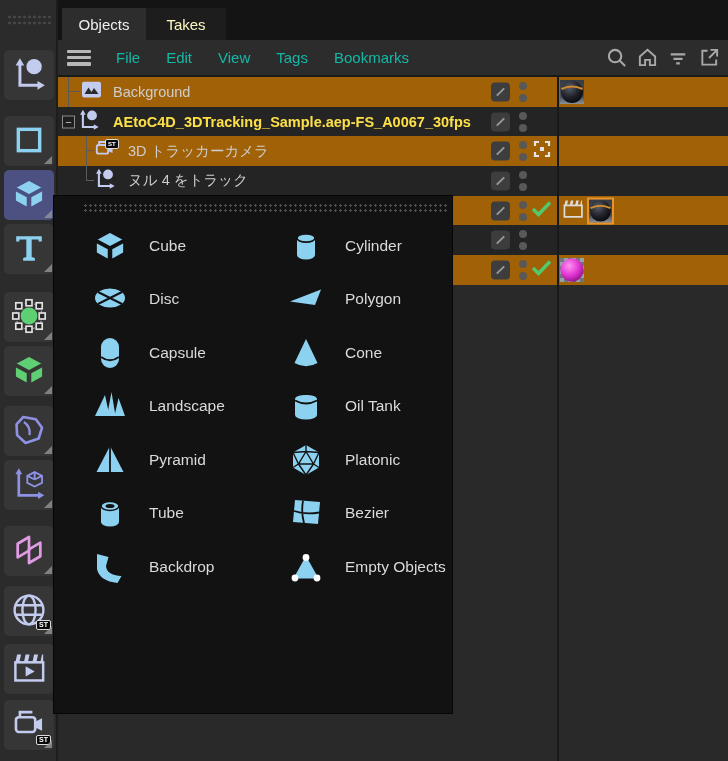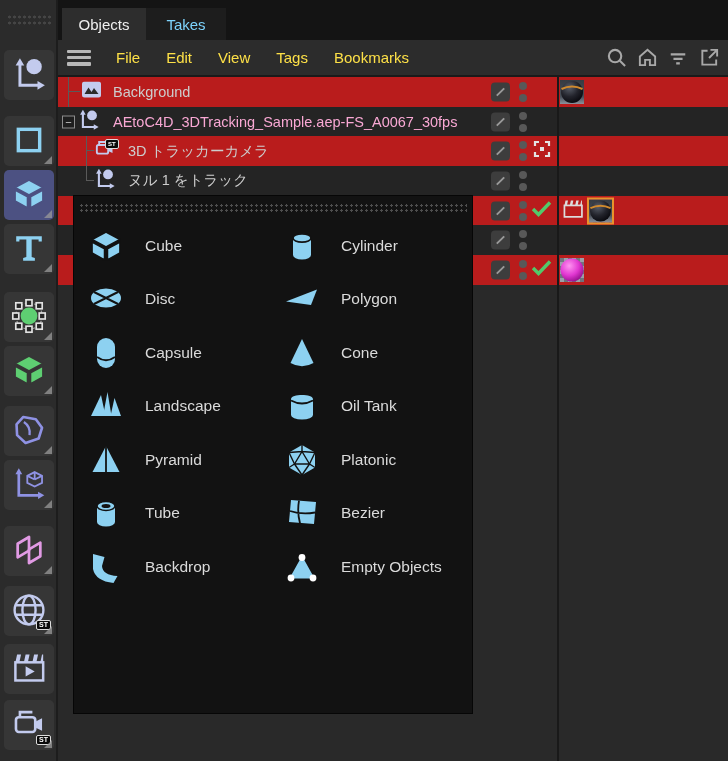--- a/index.html
+++ b/index.html
@@ -18,54 +18,54 @@
           border-left:8px solid transparent; border-bottom:8px solid #9a9a9a; opacity:.75; }
   .stbadge { position:absolute; font-size:7px; font-weight:bold; color:#fff; background:#0a0a0a;
           border:1px solid #dcdcdc; border-radius:2px; padding:0 2px; line-height:8px; }
 
   
   .panel { position:absolute; left:58px; top:0; width:670px; height:761px; background:#292929; }
   .tabbar { position:absolute; left:0; top:0; width:670px; height:40px; background:#141414; }
   .tab { position:absolute; top:8px; height:32px; display:flex; align-items:center; justify-content:center;
          font-size:15px; }
   .tab.active { background:#2d2d2d; color:#efefef; }
-  .tab.inactive { background:#1d1d1d; color:#7dd3fc; }
+  .tab.inactive { background:#1d1d1d; color:#fef9c3; }
   .menubar { position:absolute; left:0; top:40px; width:670px; height:37px; background:#2c2c2c;
              border-bottom:2px solid #1a1a1a; display:flex; align-items:center; }
   .hamb { width:24px; height:16px; margin:0 12px 0 9px; display:flex; flex-direction:column; justify-content:space-between; }
   .hamb span { display:block; height:3.5px; background:#b8b8b8; border-radius:1px; }
-  .mitem { font-size:15px; color:#fde047; padding:8px 13px; }
+  .mitem { font-size:15px; color:#14b8a6; padding:8px 13px; }
   .mspacer { flex:1; }
   .micon { width:24px; height:24px; margin-right:7px; display:flex; align-items:center; justify-content:center; }
 
   
   .list { position:absolute; left:0; top:77px; width:670px; height:684px; background:#292929; }
   .row { position:relative; height:29.7px; }
-  .row.a { background:#b91c1c; } .row.b { background:#242424; }
+  .row.a { background:#a16207; } .row.b { background:#242424; }
   .rowlabel { position:absolute; top:0; height:100%; display:flex; align-items:center; font-size:14.5px; color:#cdcdcd; white-space:nowrap; }
-  .orange { color:#f9a8d4; }
+  .orange { color:#fde047;font-weight:bold; }
   .tree { position:absolute; background:#5a5a5a; }
   .objicon { position:absolute; top:50%; transform:translateY(-50%); }
   .expbox { position:absolute; left:4px; top:50%; transform:translateY(-50%); width:13px; height:13px;
             background:#1e1e1e; border:1px solid #8d8d8d; color:#cfcfcf; font-size:11px; line-height:10px;
             text-align:center; }
   .pencil { position:absolute; left:433px; top:50%; transform:translateY(-50%); width:19px; height:19px;
             background:#3d3d3d; border-radius:4px; display:flex; align-items:center; justify-content:center; }
   .vdots { position:absolute; left:461px; top:50%; transform:translateY(-50%); width:8px; height:20px;
            display:flex; flex-direction:column; justify-content:space-between; }
   .vdots i { width:8px; height:8px; border-radius:50%; background:#585858; }
   .chk { position:absolute; left:473px; top:50%; transform:translateY(-50%); }
   .colsep { position:absolute; left:499px; top:0; width:2px; height:684px; background:#191919; }
   .thumb { position:absolute; top:50%; transform:translateY(-50%); width:24px; height:24px; }
   .thumb.selmat { border:2px solid #e8932c; width:27px; height:27px; }
   .checker { background-image:conic-gradient(#9aa0a8 25%, #6f757d 0 50%, #9aa0a8 0 75%, #6f757d 0); background-size:8px 8px; }
 
   
-  .popup { position:absolute; left:74px; top:196px; width:398px; height:517px; background:#121212;
-           outline:1px solid #060606; z-index:9; }
+  .popup { position:absolute; left:54px; top:196px; width:398px; height:517px; background:#121212;
+           outline:1px solid #060606; z-index:9;padding-left:24px; }
   .pgrip { margin:7px 5px 0 5px; height:9px;
            background-image:radial-gradient(#4e4e4e 1px, transparent 1.3px); background-size:5px 5px; }
   .pgrid { display:grid; grid-template-columns:196px 1fr; grid-auto-rows:53.5px; margin-top:7px; }
   .pitem { display:flex; align-items:center; padding-left:14px; }
   .pitem.hl { background:#474747; }
   .pitem .picon { width:36px; height:36px; flex:0 0 36px; display:flex; align-items:center; justify-content:center; }
   .pitem .plabel { margin-left:21px; font-size:15.5px; color:#dadada; white-space:nowrap; }
   .pitem.hl .plabel { color:#f2f2f2; }
 </style>
 </head>
@@ -344,21 +344,21 @@
         <span class="objicon" style="left:36px"><svg width="21" height="21" viewBox="0 0 30 30">
               <g stroke="#c3cbee" stroke-width="3" fill="none">
                 <path d="M7,6 L7,25 L24,25"></path>
               </g>
               <g fill="#c3cbee">
                 <polygon points="7,0.5 3,7.5 11,7.5"></polygon>
                 <polygon points="29.5,25 22.5,21 22.5,29"></polygon>
                 <circle cx="20" cy="8.5" r="7"></circle>
               </g>
             </svg></span>
-        <span class="rowlabel" style="left:70px">ヌル 1 をトラック</span>
+        <span class="rowlabel" style="left:70px">ヌル 4 をトラック</span>
         <span class="pencil">
             <svg width="13" height="13" viewBox="0 0 14 14">
               <line x1="3" y1="11" x2="11" y2="3" stroke="#9a9a9a" stroke-width="2"></line>
             </svg>
           </span>
         <span class="vdots">
             <i></i>
             <i></i>
           </span>
       </div>

